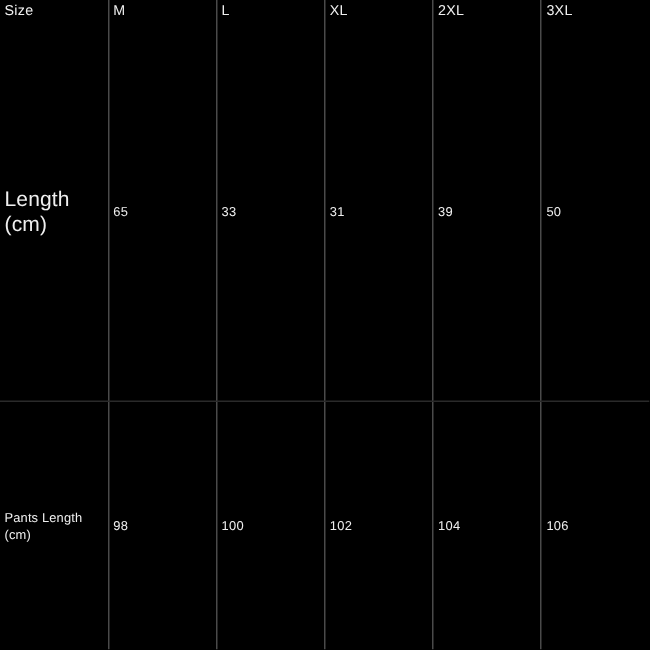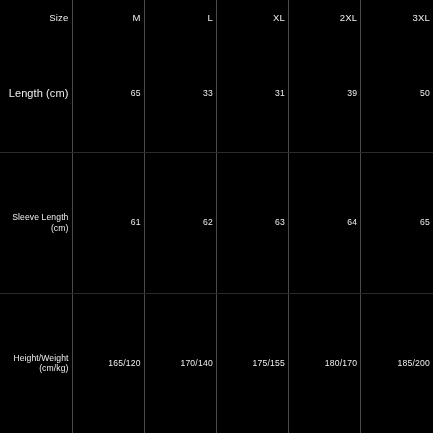--- a/index.html
+++ b/index.html
@@ -27,45 +27,45 @@
     table-layout: fixed;
     background: #000000;
   }
   table.size-chart col.label-col { width: 72px; }
   table.size-chart col.val-col  { width: 72.2px; }
 
   table.size-chart th,
   table.size-chart td {
     border-right: 1px solid #4a4a4a;
     border-bottom: 1px solid #2a2a2a;
-    text-align: right;
+    text-align: left;
     vertical-align: middle;
     color: #efefef;
     font-weight: normal;
     line-height: 1.25;
-    padding: 12px 3px;
+    padding: 2px 3px;
     box-sizing: border-box;
     background: #000000;
     margin-top: 44px;
   }
   table.size-chart tr:last-child th,
   table.size-chart tr:last-child td {
     border-bottom: none;
   }
   table.size-chart th:last-child,
   table.size-chart td:last-child {
     border-right: none;
   }
   table.size-chart thead th {
     font-size: 9.5px;
     letter-spacing: 0.2px;
     border-bottom: 1px solid #2a2a2a;
   }
   table.size-chart tbody th.row-label {
-    font-size: 11px;
+    font-size: 14px;
     letter-spacing: 0.1px;
   }
   table.size-chart tbody td.value {
     font-size: 8.6px;
     letter-spacing: 0.2px;
   }
   table.size-chart tbody tr.tall th.row-label,
   table.size-chart tbody tr.tall td.value {
     font-size: 8.6px;
   }
@@ -96,30 +96,22 @@
     <tbody>
       <tr>
         <th class="row-label">Length (cm)</th>
         <td class="value">65</td>
         <td class="value">33</td>
         <td class="value">31</td>
         <td class="value">39</td>
         <td class="value">50</td>
       </tr>
       <tr class="tall">
-        <th class="row-label">Sleeve Length (cm)</th>
-        <td class="value">61</td>
-        <td class="value">62</td>
-        <td class="value">63</td>
-        <td class="value">64</td>
-        <td class="value">65</td>
-      </tr>
-      <tr class="tall">
-        <th class="row-label">Height/Weight (cm/kg)</th>
-        <td class="value">165/120</td>
-        <td class="value">170/140</td>
-        <td class="value">175/155</td>
-        <td class="value">180/170</td>
-        <td class="value">185/200</td>
+        <th class="row-label">Pants Length (cm)</th>
+        <td class="value">98</td>
+        <td class="value">100</td>
+        <td class="value">102</td>
+        <td class="value">104</td>
+        <td class="value">106</td>
       </tr>
     </tbody>
   </table>
 </div>
 
 </body></html>

